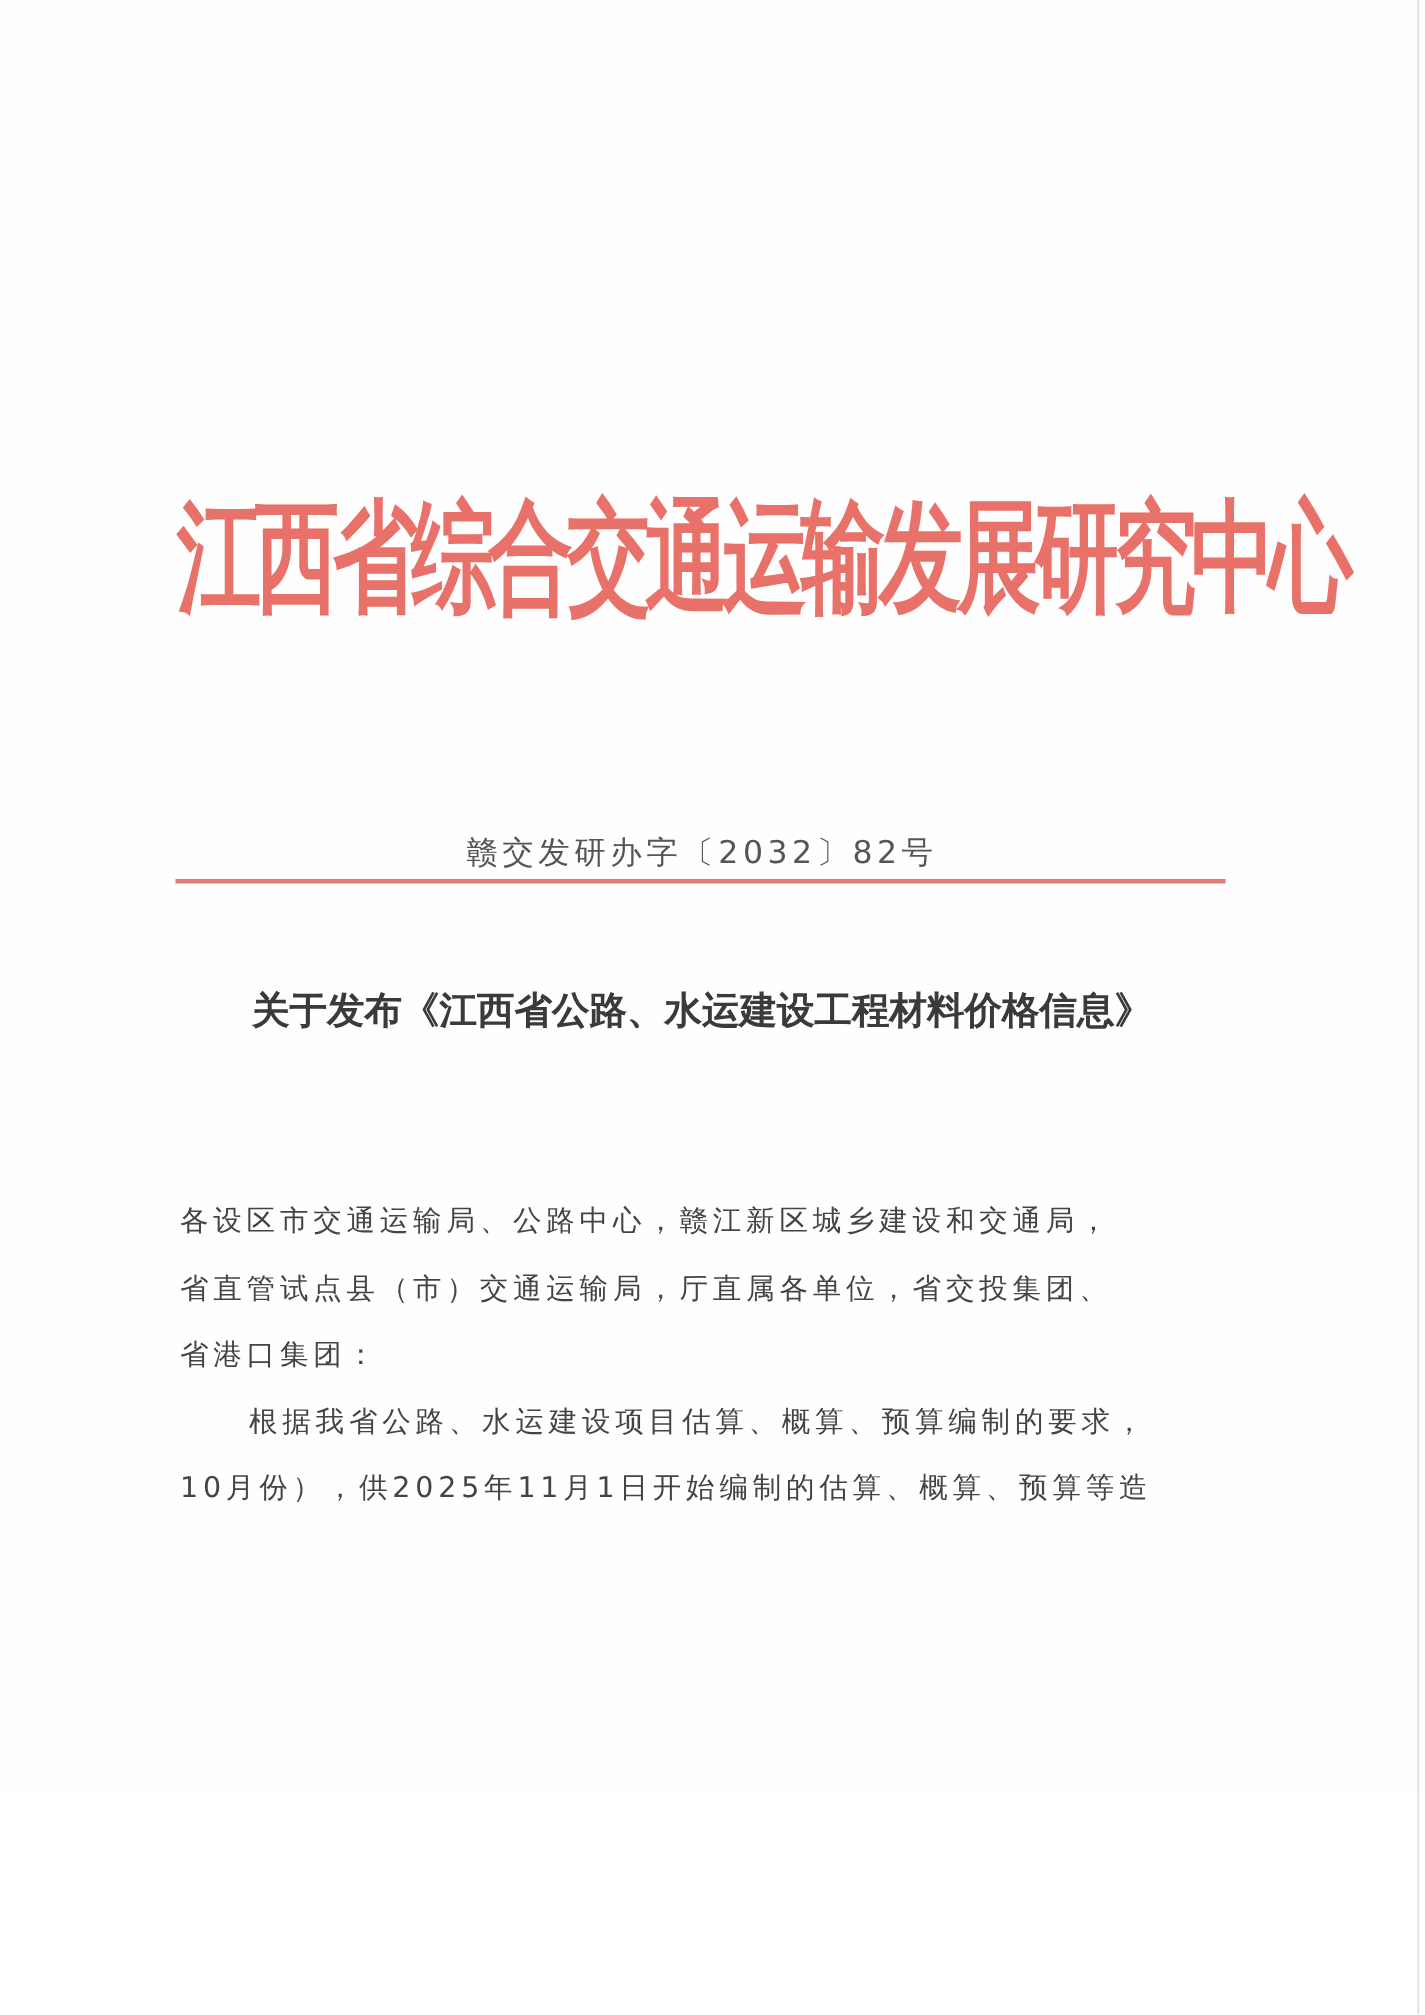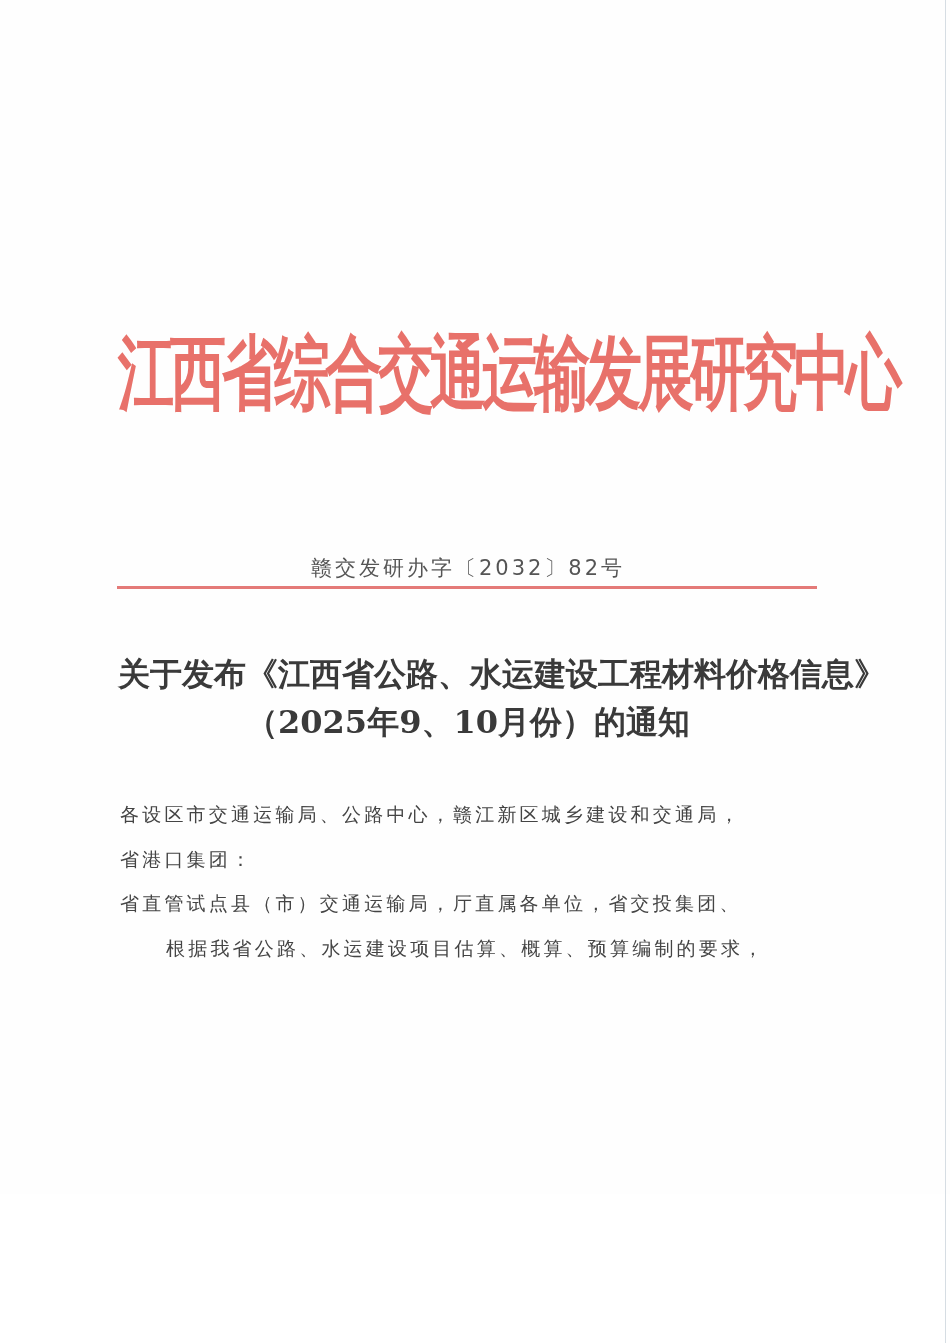--- a/index.html
+++ b/index.html
@@ -72,21 +72,21 @@
     
     .notice-title {
       position: absolute;
       left: 118px;
       top: 650px;
       width: 700px;
       text-align: center;
       color: #3a3a3a;
       font-family: "DejaVu Serif", "Liberation Serif", serif;
       font-weight: bold;
-      font-size: 32px;
+      font-size: 25px;
       line-height: 48px;
       letter-spacing: 0px;
     }
     .notice-title .line {
       display: block;
       white-space: nowrap;
     }
     
     .body-text {
       position: absolute;
@@ -114,22 +114,22 @@
   <div class="page-edge"></div>
 
   <div class="masthead">江西省综合交通运输发展研究中心</div>
 
   <div class="doc-number">赣交发研办字〔2032〕82号</div>
 
   <div class="red-rule"></div>
 
   <div class="notice-title">
     <span class="line">关于发布《江西省公路、水运建设工程材料价格信息》</span>
-    <span class="line">（2025年9、10月份）的通知</span>
   </div>
 
   <div class="body-text">
     <span class="line">各设区市交通运输局、公路中心，赣江新区城乡建设和交通局，</span>
+    <span class="line">省直管试点县（市）交通运输局，厅直属各单位，省交投集团、</span>
     <span class="line">省港口集团：</span>
-    <span class="line">省直管试点县（市）交通运输局，厅直属各单位，省交投集团、</span>
     <span class="line indent">根据我省公路、水运建设项目估算、概算、预算编制的要求，</span>
+    <span class="line">10月份），供2025年11月1日开始编制的估算、概算、预算等造</span>
   </div>
 </div>
 
 </body></html>

